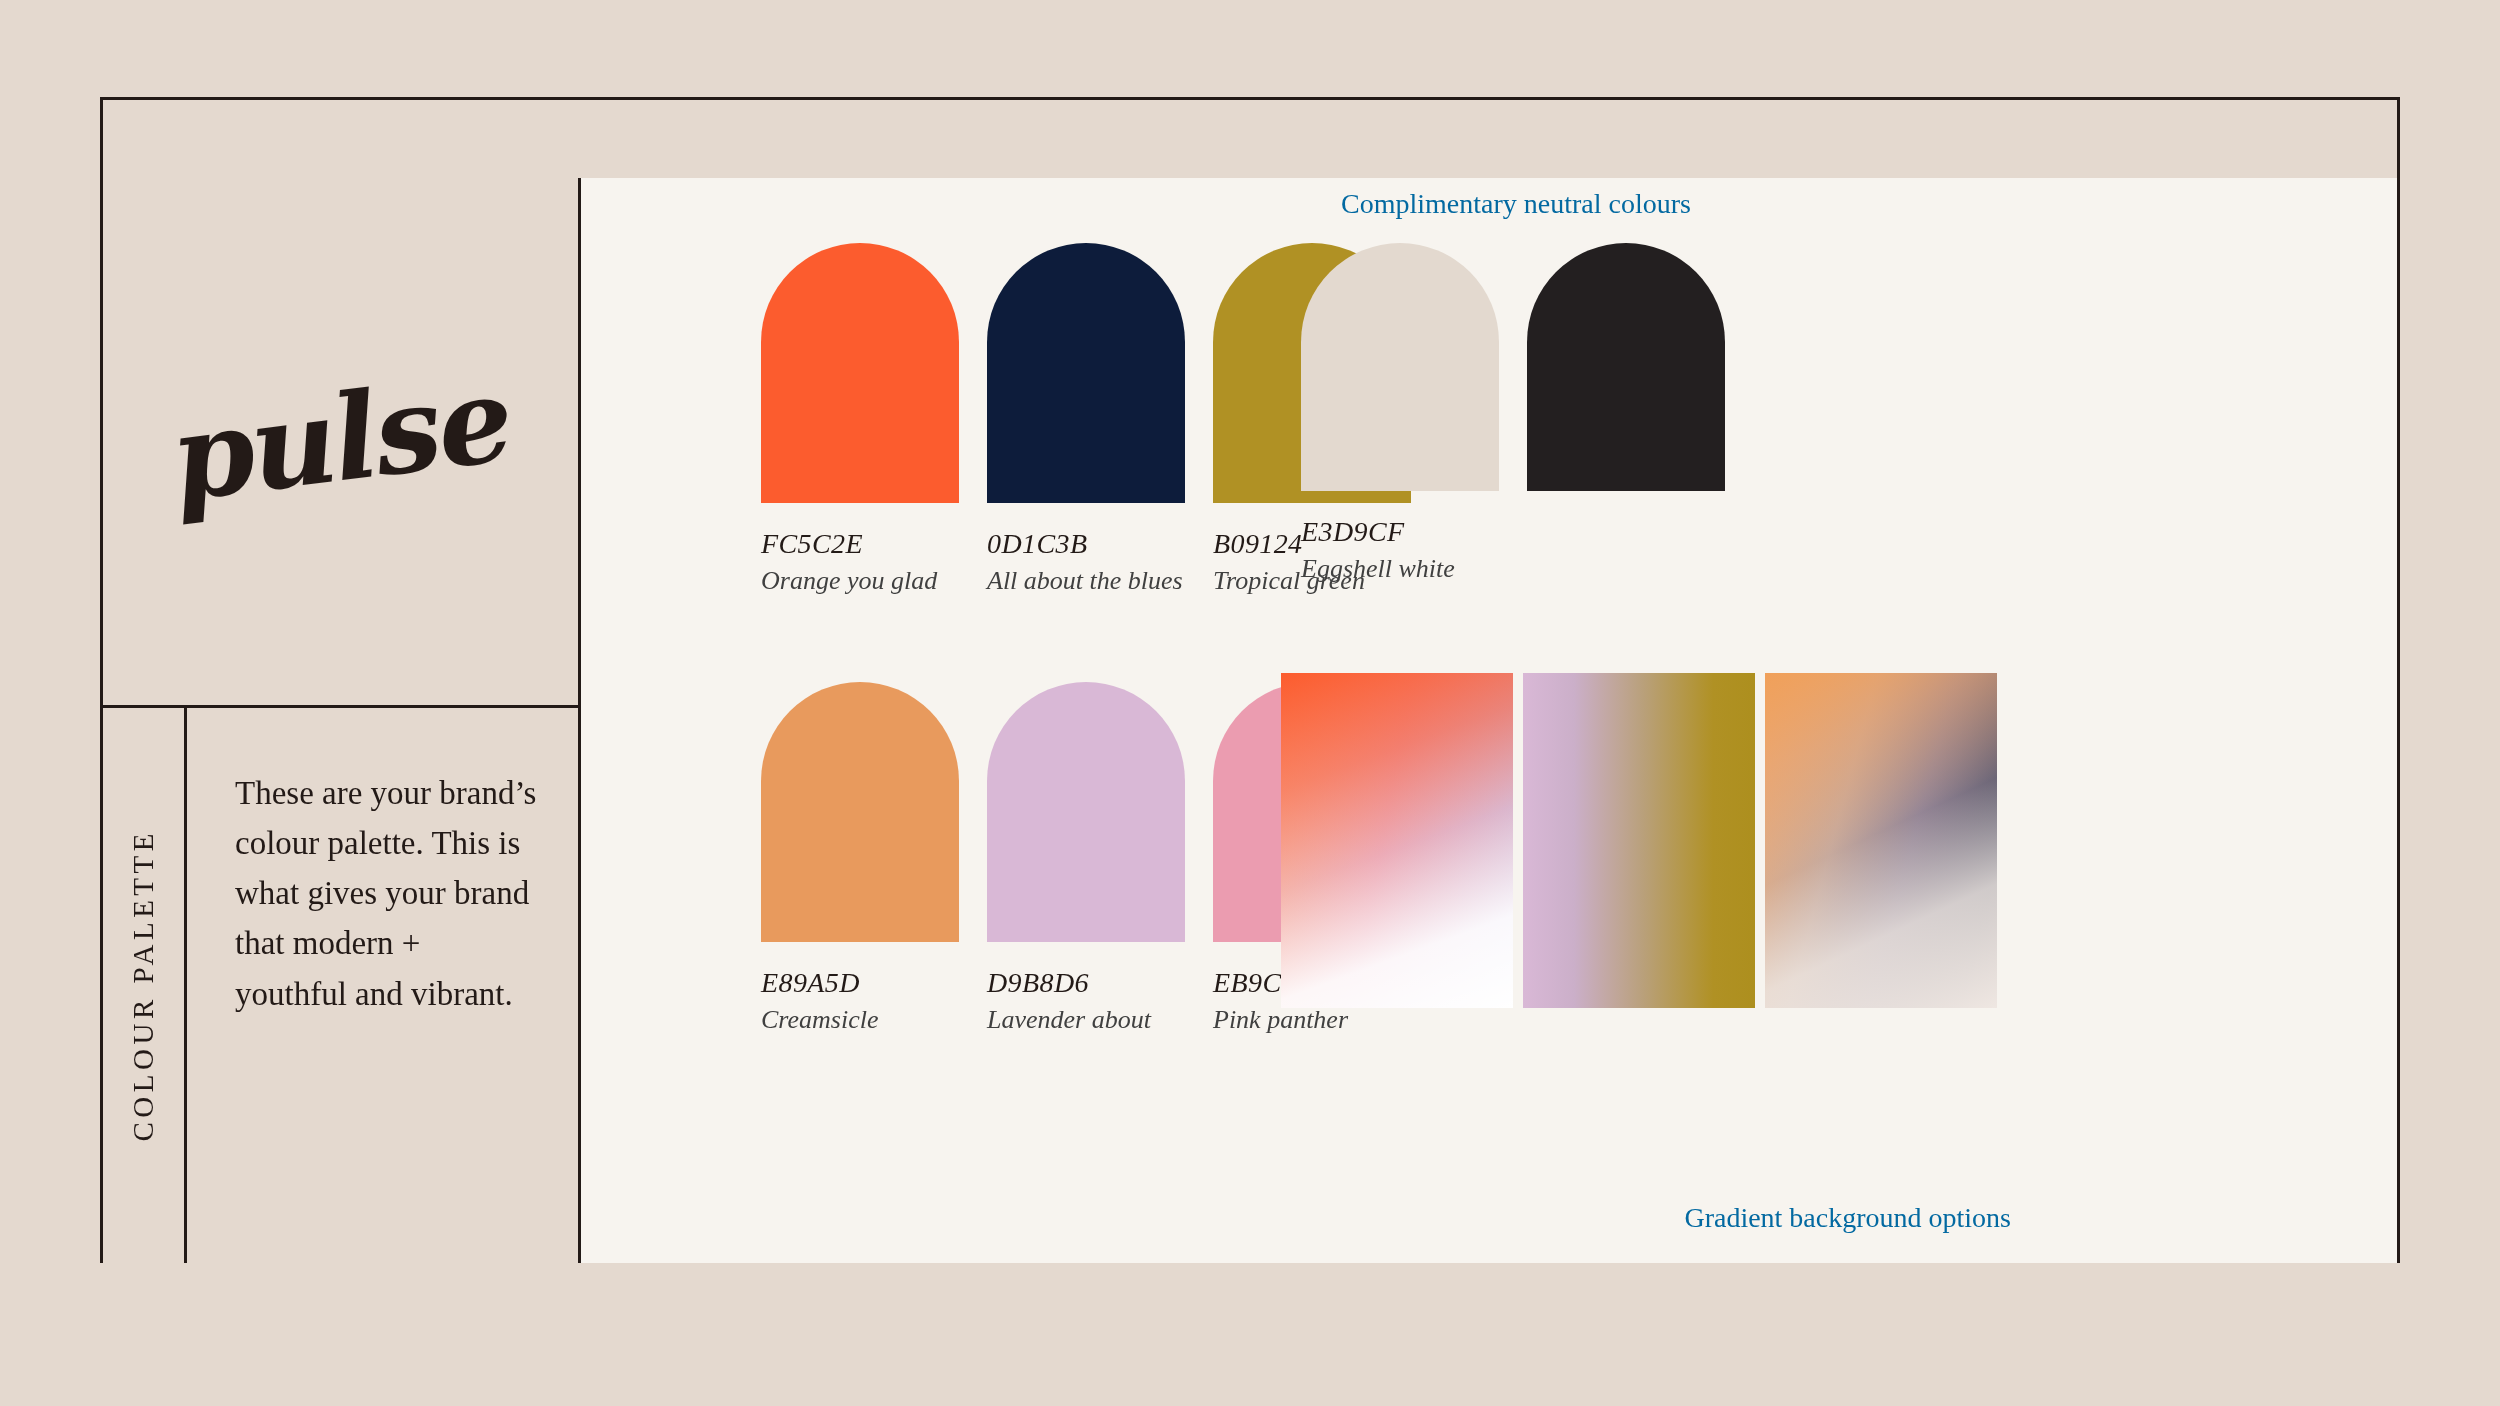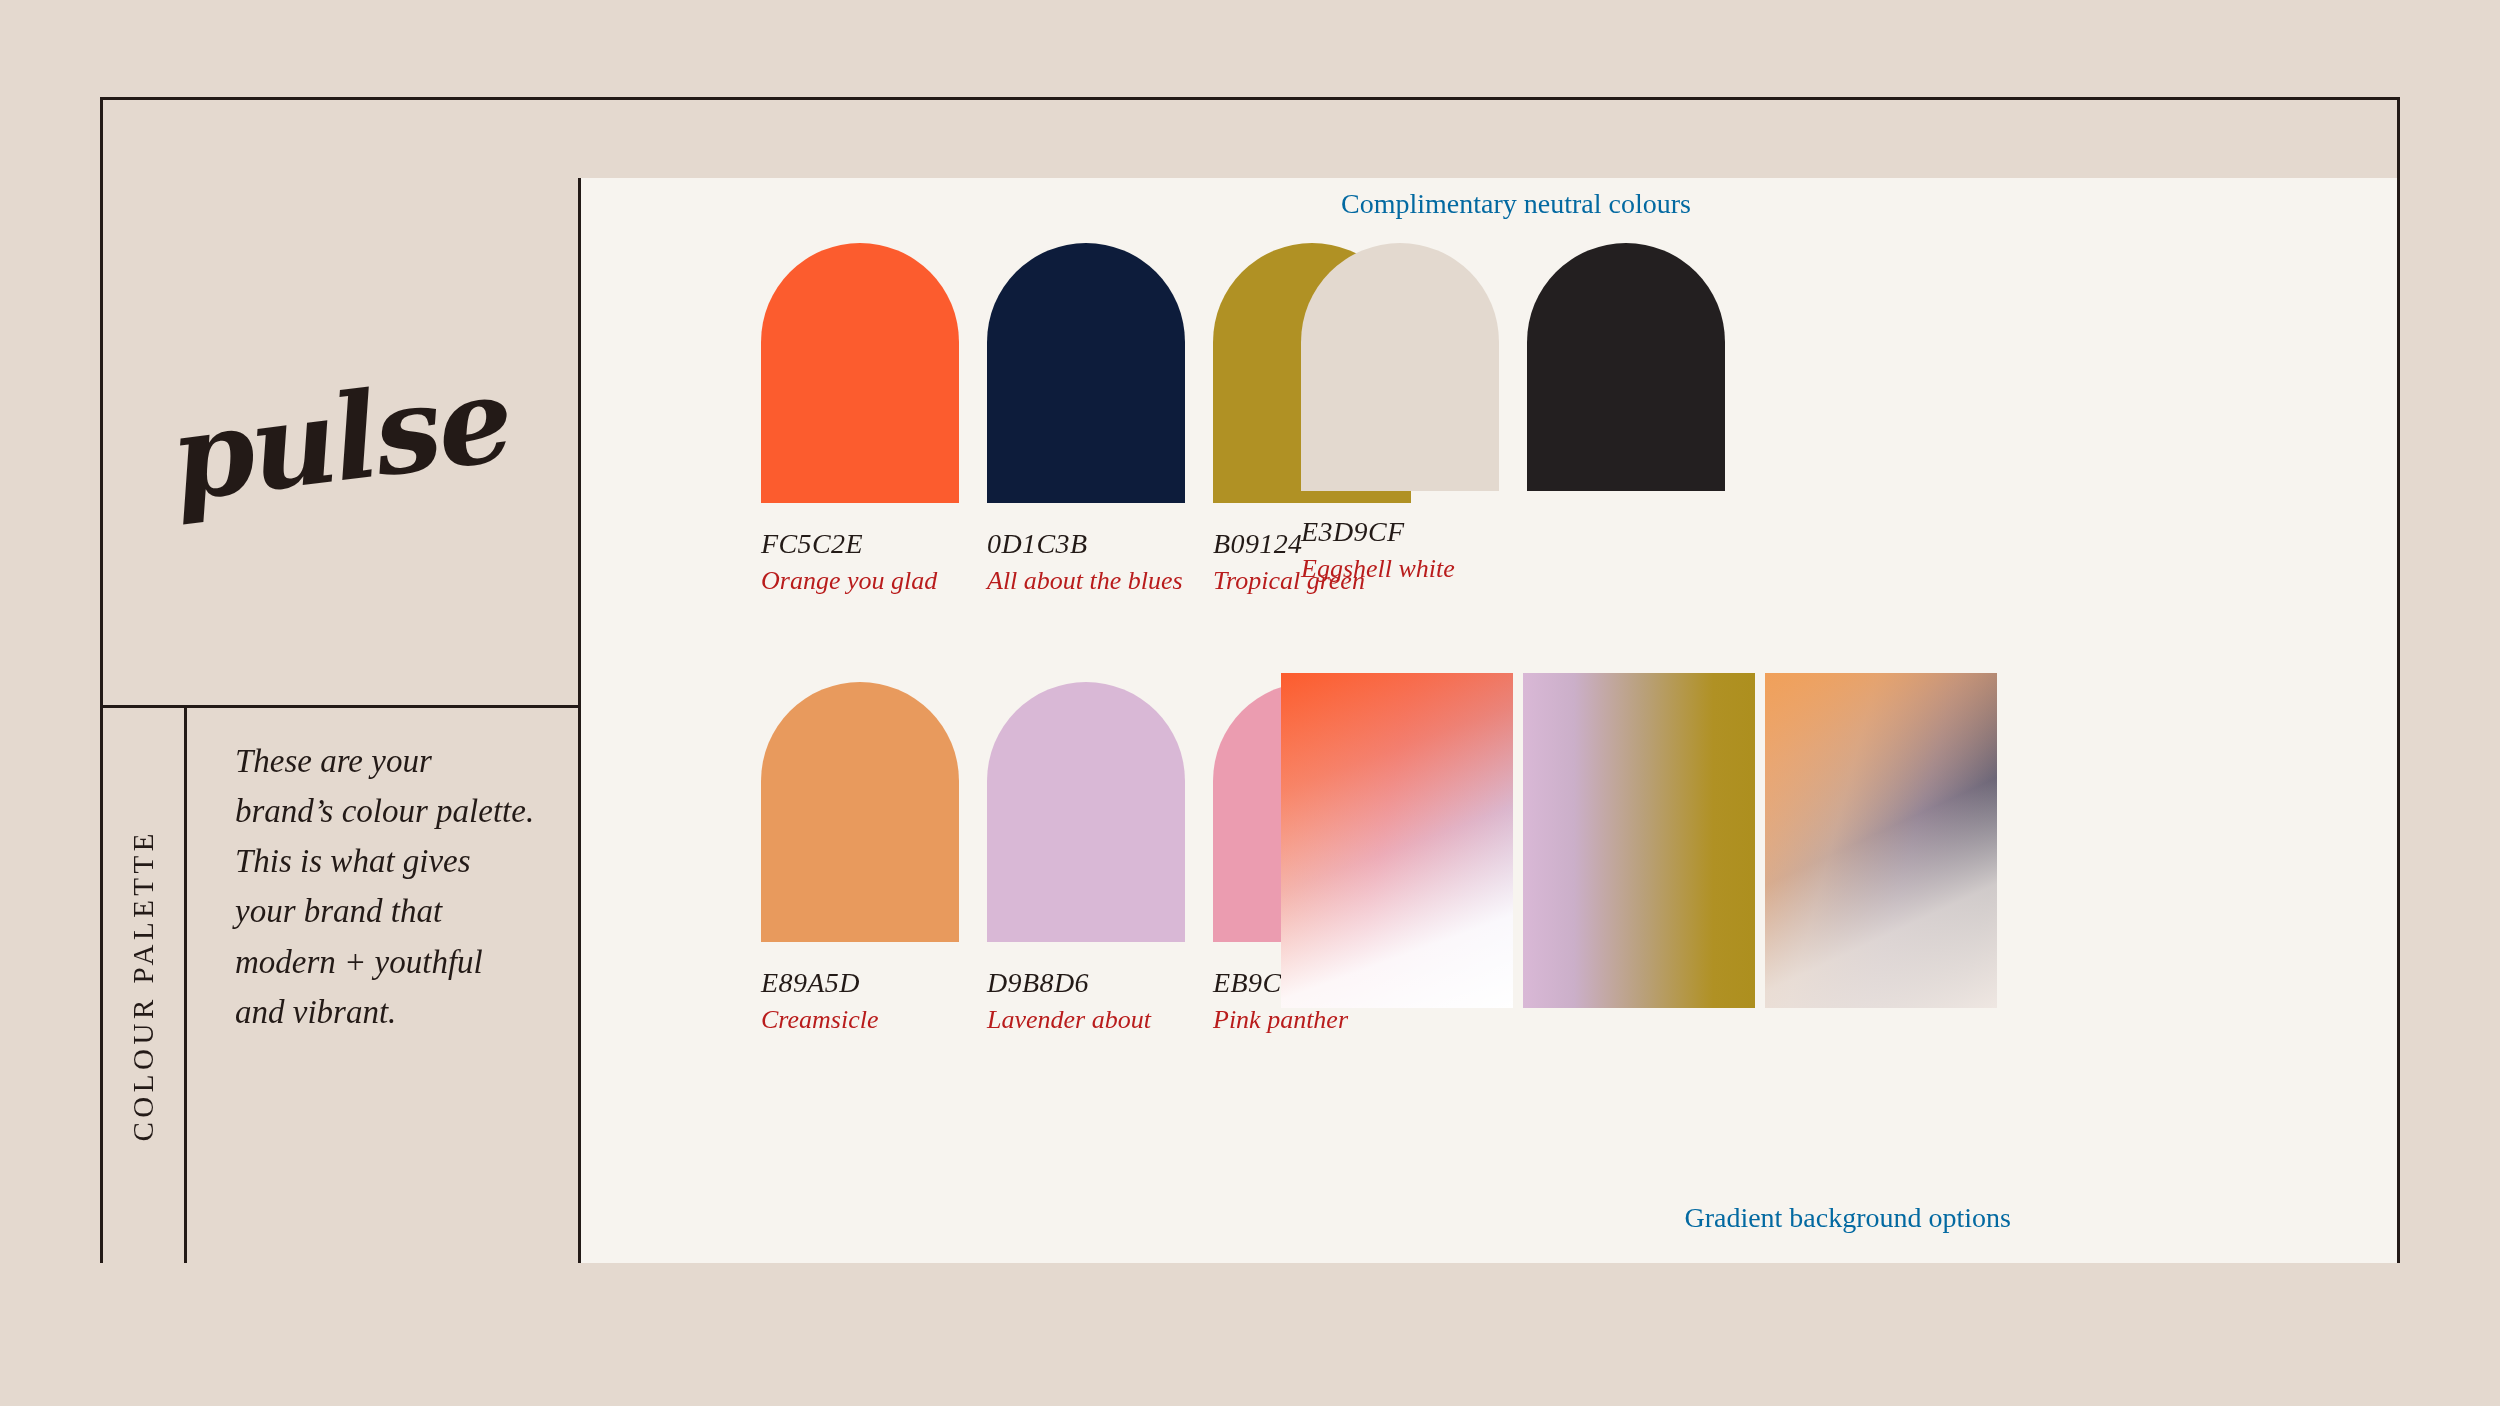--- a/index.html
+++ b/index.html
@@ -111,23 +111,22 @@
   .vertical-label {
     writing-mode: vertical-rl;
     transform: rotate(180deg);
     font-size: 29px;
     letter-spacing: 4.5px;
     color: #231A17;
     white-space: nowrap;
   }
   .desc-col {
     flex: 1;
-    padding: 28px 40px 0 48px;
-    box-sizing: border-box;
-    font-style: italic;
+    padding: 60px 40px 0 48px;
+    box-sizing: border-box;
   }
   .desc-text {
     font-size: 33px;
     line-height: 1.52;
     color: #231A17;
     margin: 0;
   }
 
   
   .main-panel {
@@ -165,21 +164,21 @@
     font-style: italic;
   }
   .swatch-hex {
     font-size: 28px;
     color: #231A17;
     letter-spacing: 0.4px;
     line-height: 1.35;
   }
   .swatch-name {
     font-size: 26px;
-    color: #b91c1c;
+    color: #404040;
     line-height: 1.35;
     white-space: nowrap;
   }
 
   .section-caption {
     position: absolute;
     font-size: 28px;
     color: #0369a1;
     white-space: nowrap;
   }

